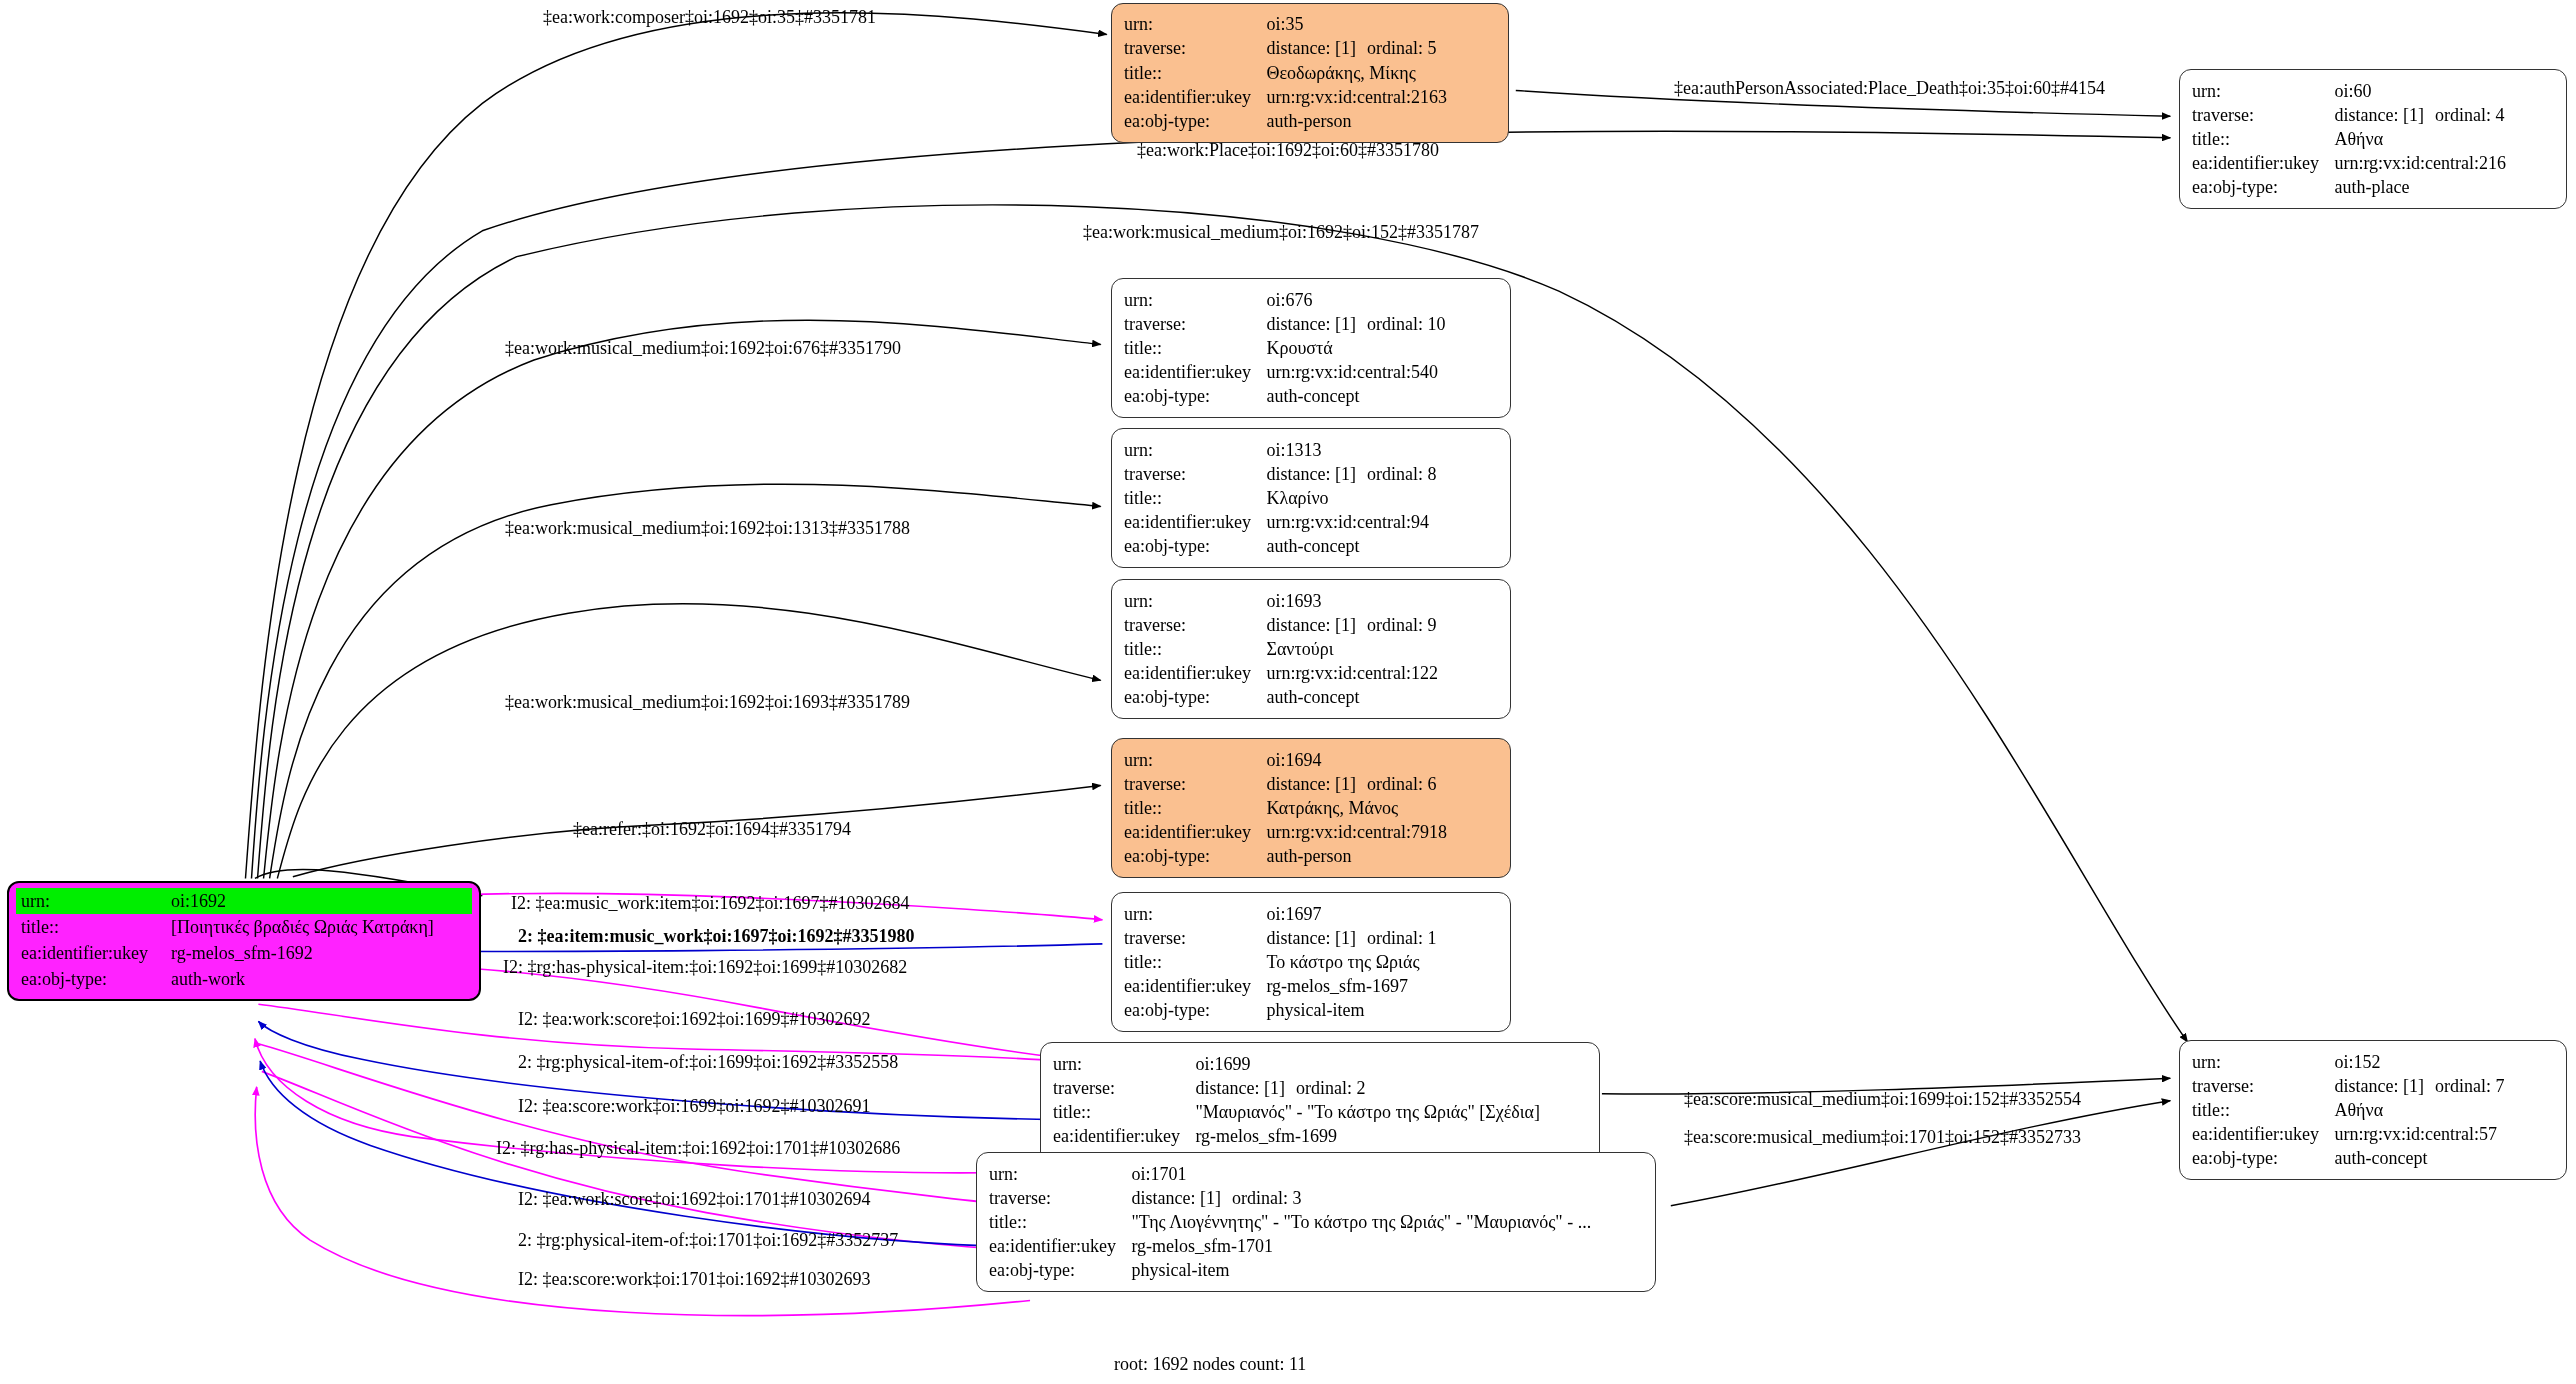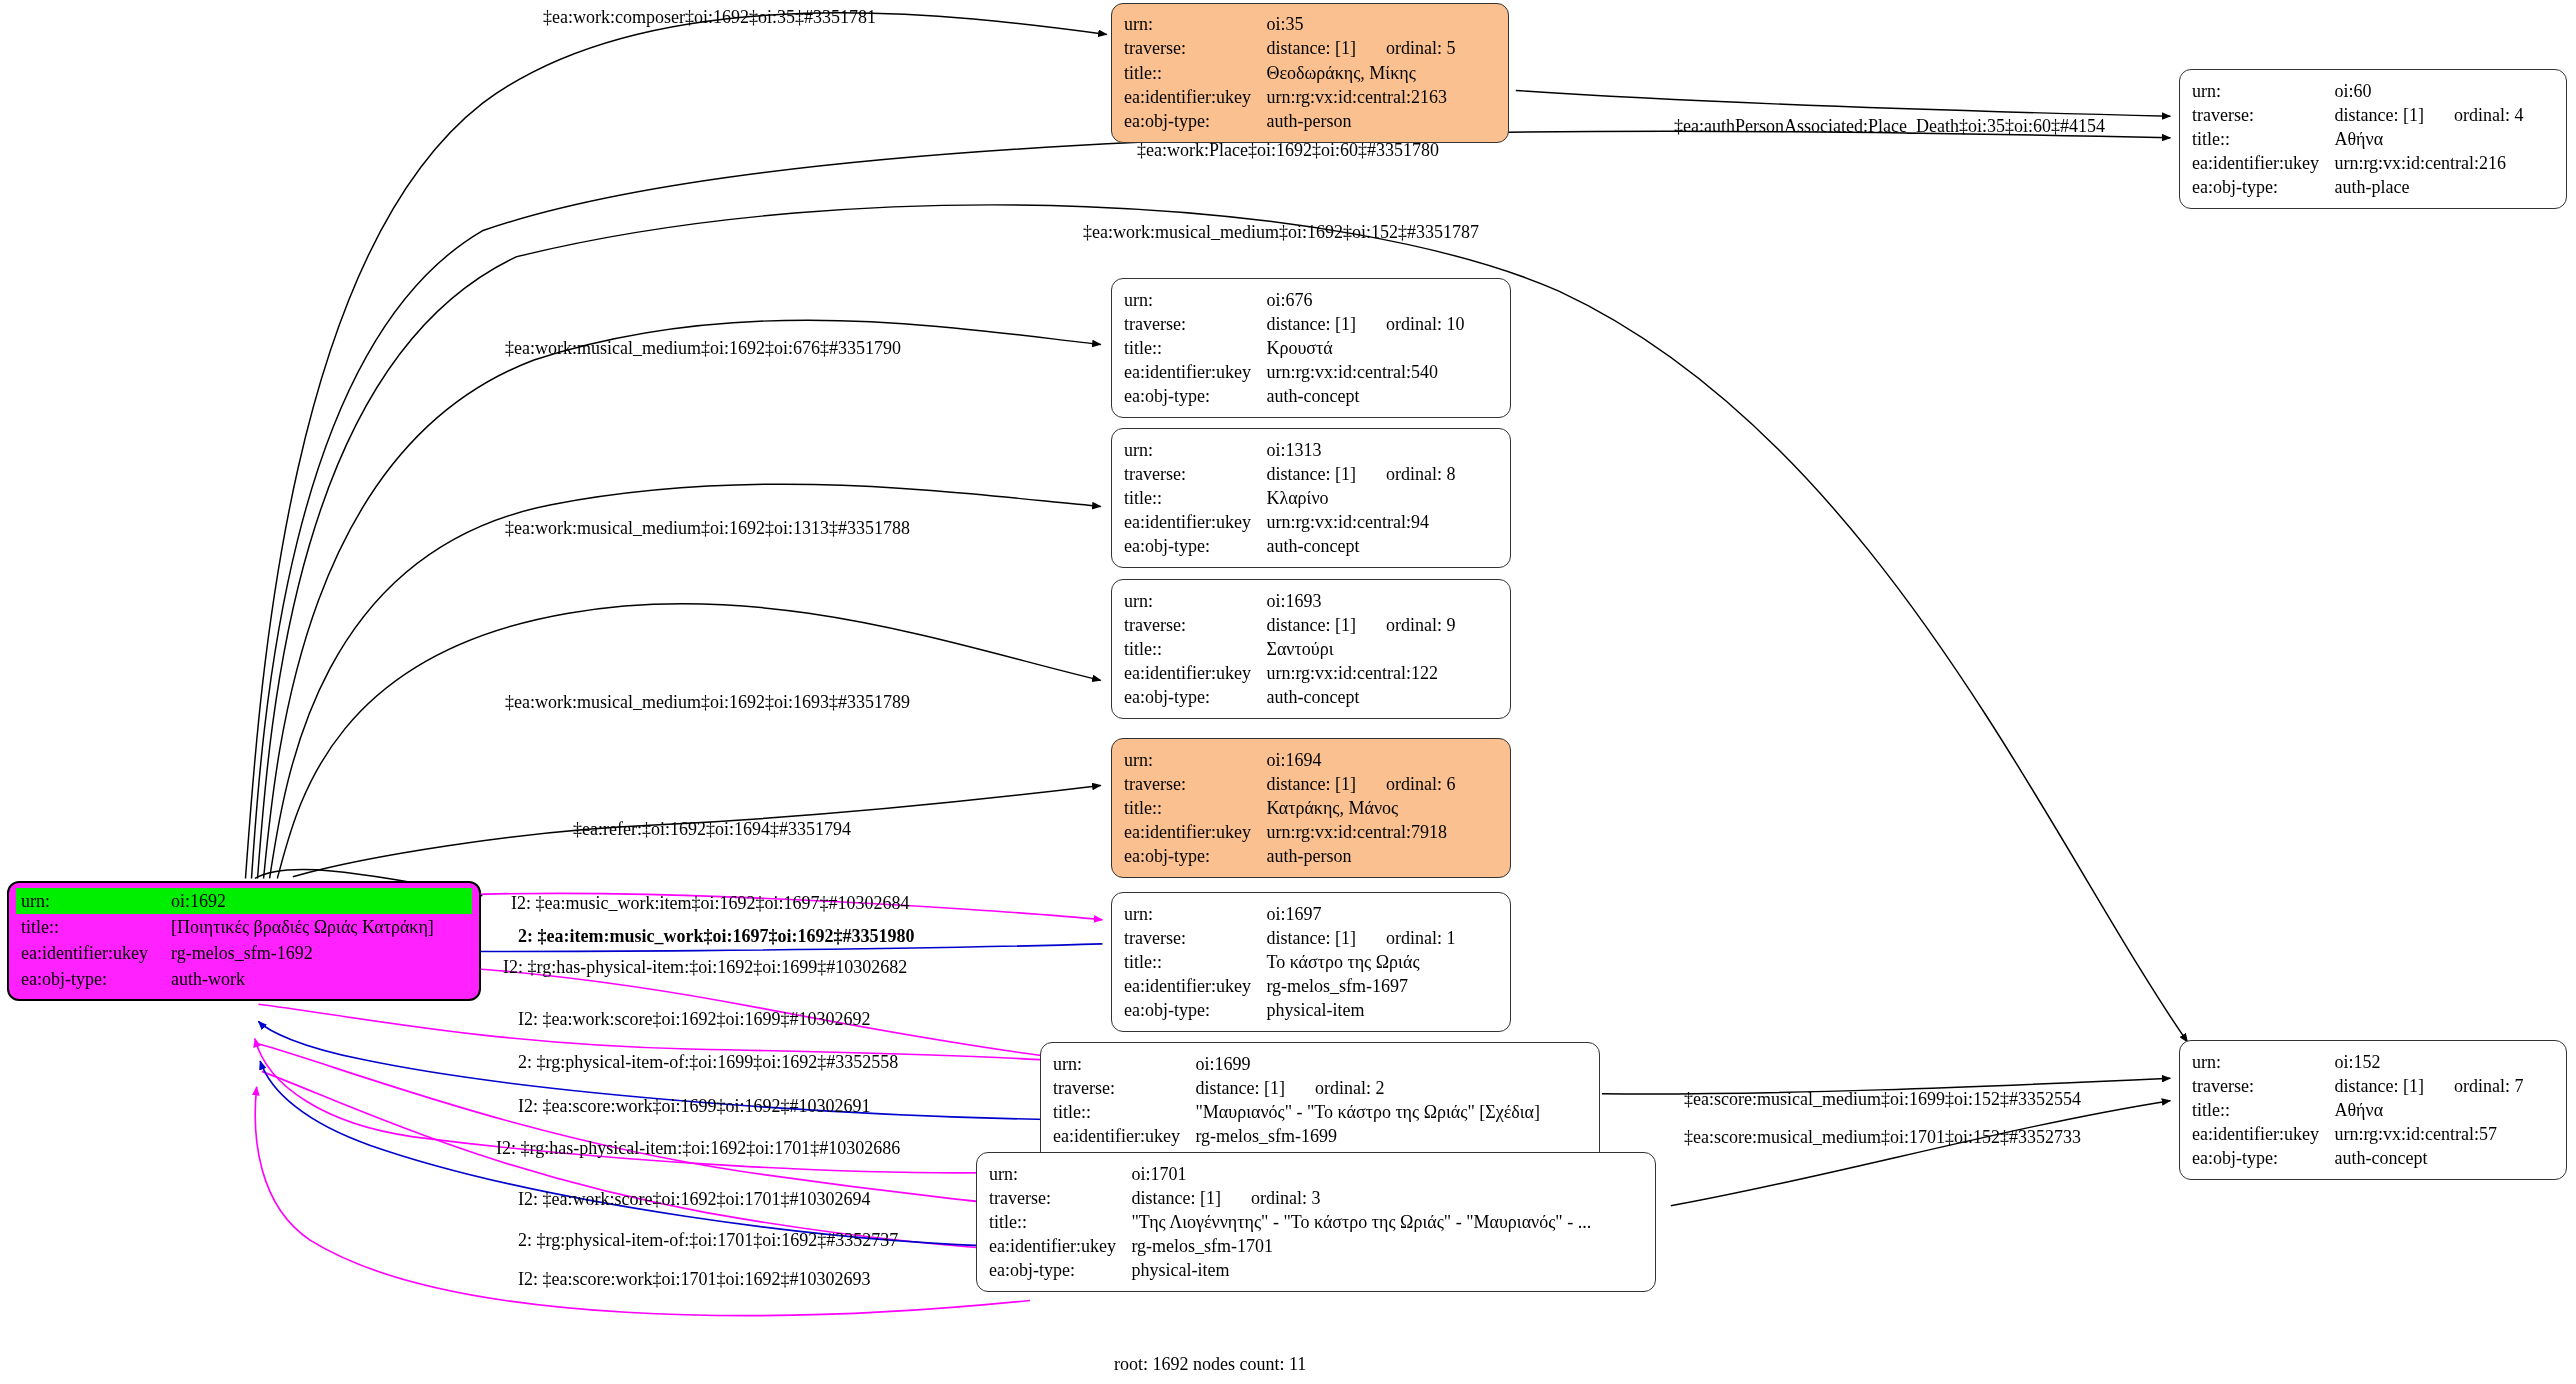--- a/index.html
+++ b/index.html
@@ -44,21 +44,21 @@
     line-height: 1.345;
     vertical-align: top;
     white-space: nowrap;
   }
   .node table.kv td.k { padding-right: 15.5px; }
   .node table.kv td.v { }
   .root table.kv td { padding: 0.9px 0; }
   .root .hl { background: #00ee00; }
   .root table.kv td.k { padding-right: 8.6px; padding-left: 5.2px; }
   .root table.kv td.v { padding-right: 10px; }
-  .ord { padding-left: 30px; }
+  .ord { padding-left: 11px; }
   .edge-label {
     position: absolute;
     font-size: 18px;
     color: #000000;
     white-space: nowrap;
     font-family: "Liberation Serif", "DejaVu Serif", serif;
   }
   .footer-label {
     position: absolute;
     font-size: 18px;
@@ -423,21 +423,21 @@
       </tr>
       <tr>
         <td class="k">ea:obj-type:</td>
         <td class="v">auth-work</td>
       </tr>
     </tbody>
       </table>
   </div>
 
   <div class="edge-label" style="left:543px;  top:6.9px;">‡ea:work:composer‡oi:1692‡oi:35‡#3351781</div>
-  <div class="edge-label" style="left:1674px; top:78px;margin-top:38px;">‡ea:authPersonAssociated:Place_Death‡oi:35‡oi:60‡#4154</div>
+  <div class="edge-label" style="left:1674px; top:78px;">‡ea:authPersonAssociated:Place_Death‡oi:35‡oi:60‡#4154</div>
   <div class="edge-label" style="left:1137px; top:140px;">‡ea:work:Place‡oi:1692‡oi:60‡#3351780</div>
   <div class="edge-label" style="left:1083px; top:222px;">‡ea:work:musical_medium‡oi:1692‡oi:152‡#3351787</div>
   <div class="edge-label" style="left:505px;  top:338px;">‡ea:work:musical_medium‡oi:1692‡oi:676‡#3351790</div>
   <div class="edge-label" style="left:505px;  top:518px;">‡ea:work:musical_medium‡oi:1692‡oi:1313‡#3351788</div>
   <div class="edge-label" style="left:505px;  top:692px;">‡ea:work:musical_medium‡oi:1692‡oi:1693‡#3351789</div>
   <div class="edge-label" style="left:573px;  top:819px;">‡ea:refer:‡oi:1692‡oi:1694‡#3351794</div>
 
   <div class="edge-label" style="left:511px;  top:893px;">I2: ‡ea:music_work:item‡oi:1692‡oi:1697‡#10302684</div>
   <div class="edge-label" style="left:518px;  top:926px;font-weight:bold;">2: ‡ea:item:music_work‡oi:1697‡oi:1692‡#3351980</div>
   <div class="edge-label" style="left:503px;  top:957px;">I2: ‡rg:has-physical-item:‡oi:1692‡oi:1699‡#10302682</div>

